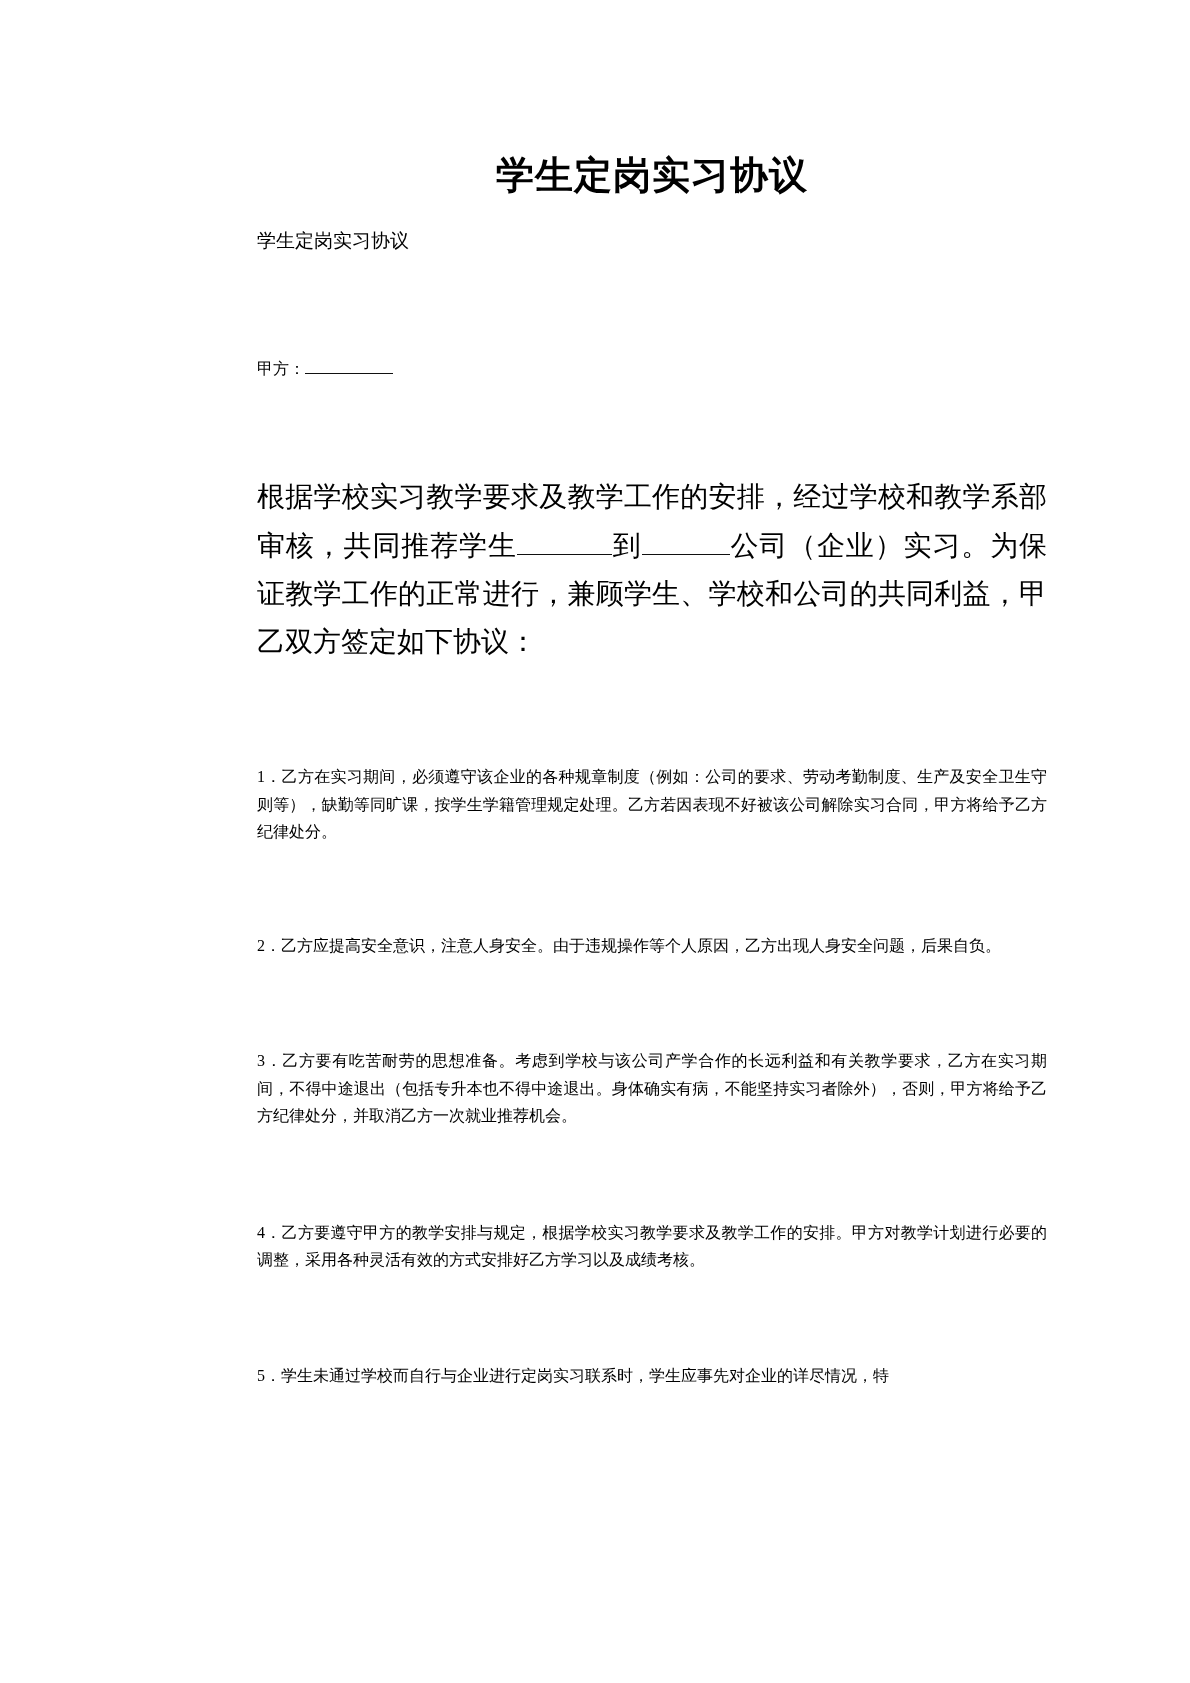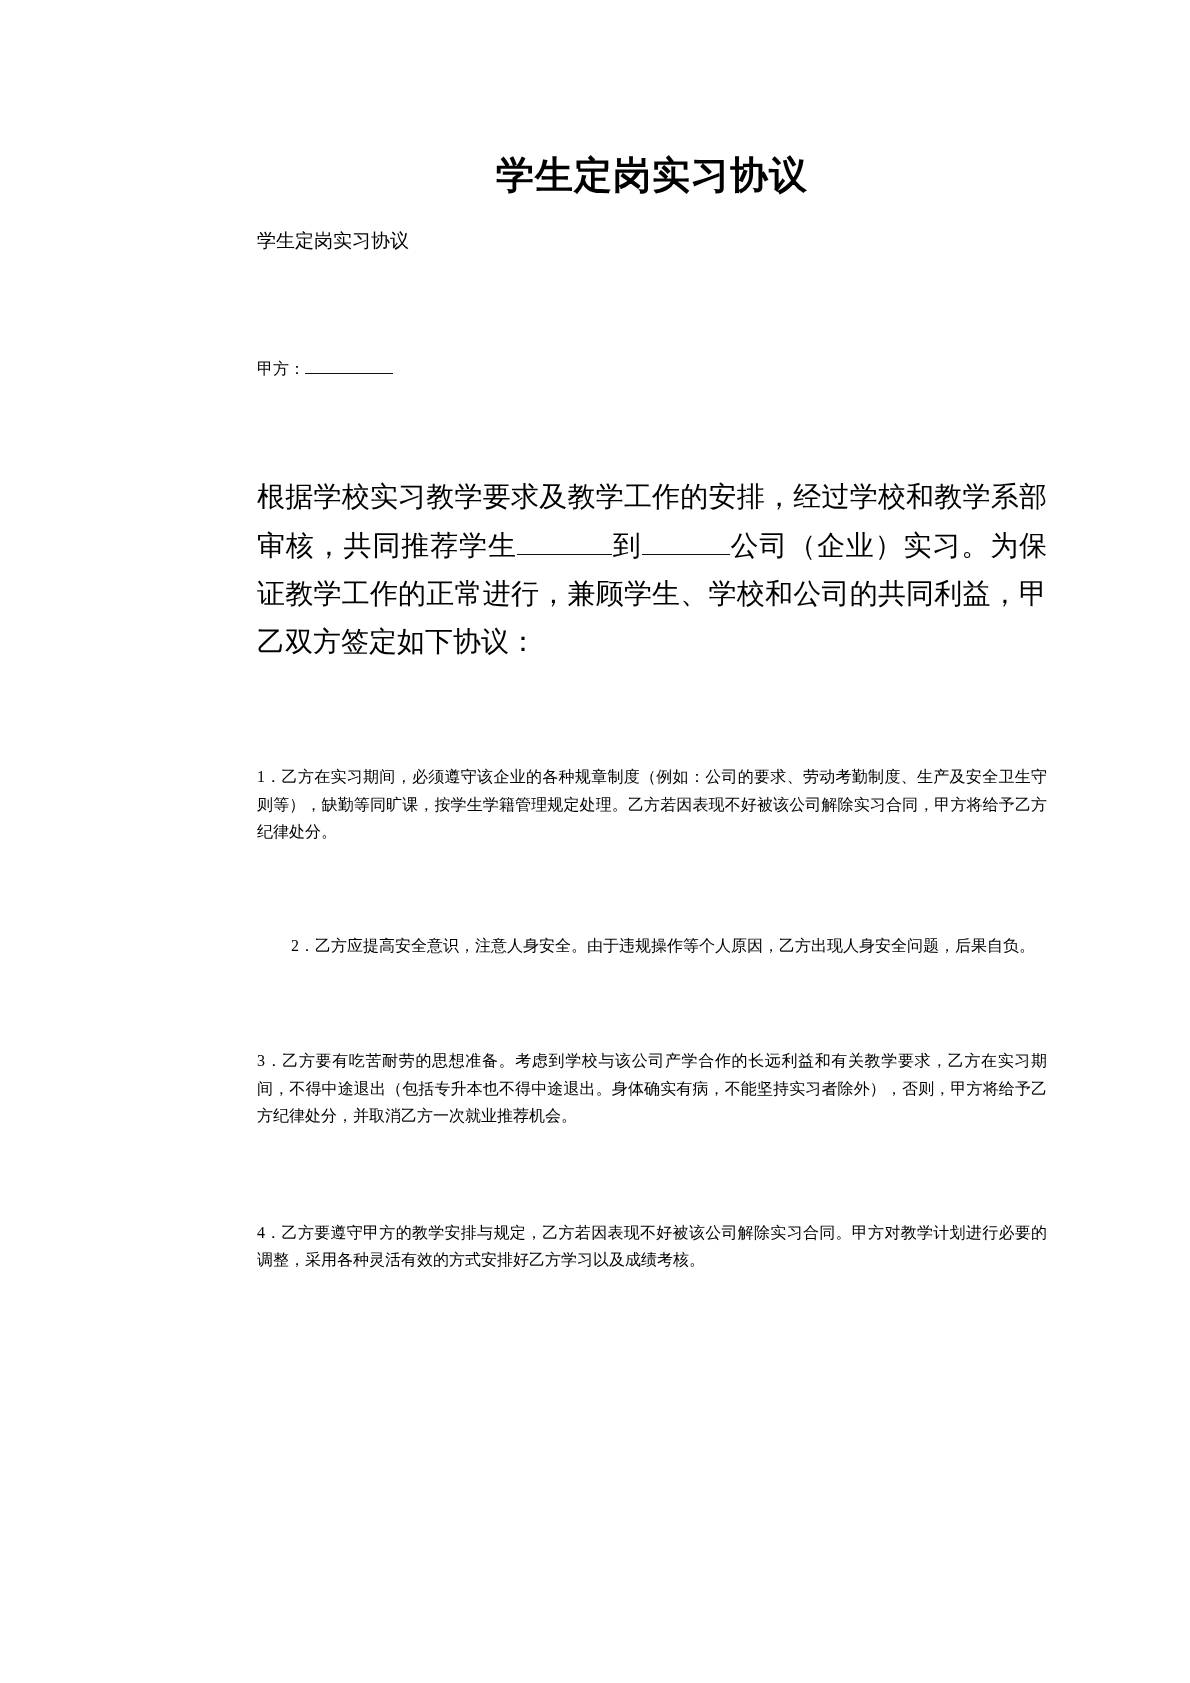--- a/index.html
+++ b/index.html
@@ -68,21 +68,21 @@
     text-justify: inter-ideograph;
   }
   .clause {
     font-size: 16px;
     line-height: 1.72;
     margin: 0;
     text-align: justify;
     text-justify: inter-ideograph;
   }
   .c1 { padding-top: 97px; }
-  .c2 { padding-top: 86px; margin-left: 34px; }
+  .c2 { padding-top: 86px; }
   .c3 { padding-top: 88px; }
   .c4 { padding-top: 89px; }
   .c5 { padding-top: 88px; }
 </style>
 </head>
 <body>
 
 <div class="page">
   <div class="content">
 
@@ -105,18 +105,21 @@
 
     <p class="clause c2">
       <span>2．</span><span>乙方应提高安全意识，注意人身安全。由于违规操作等个人原因，乙方出现人身安全问题，后果自负。</span>
     </p>
 
     <p class="clause c3">
       <span>3．</span><span>乙方要有吃苦耐劳的思想准备。考虑到学校与该公司产学合作的长远利益和有关教学要求，乙方在实习期间，不得中途退出（包括专升本也不得中途退出。身体确实有病，不能坚持实习者除外），否则，甲方将给予乙方纪律处分，并取消乙方一次就业推荐机会。</span>
     </p>
 
     <p class="clause c4">
-      <span>4．</span><span>乙方要遵守甲方的教学安排与规定，乙方若因表现不好被该公司解除实习合同。甲方对教学计划进行必要的调整，采用各种灵活有效的方式安排好乙方学习以及成绩考核。</span>
+      <span>4．</span><span>乙方要遵守甲方的教学安排与规定，根据学校实习教学要求及教学工作的安排。甲方对教学计划进行必要的调整，采用各种灵活有效的方式安排好乙方学习以及成绩考核。</span>
     </p>
 
+    <p class="clause c5">
+      <span>5．</span><span>学生未通过学校而自行与企业进行定岗实习联系时，学生应事先对企业的详尽情况，特</span>
+    </p>
 
   </div>
 </div>
 
 </body></html>

